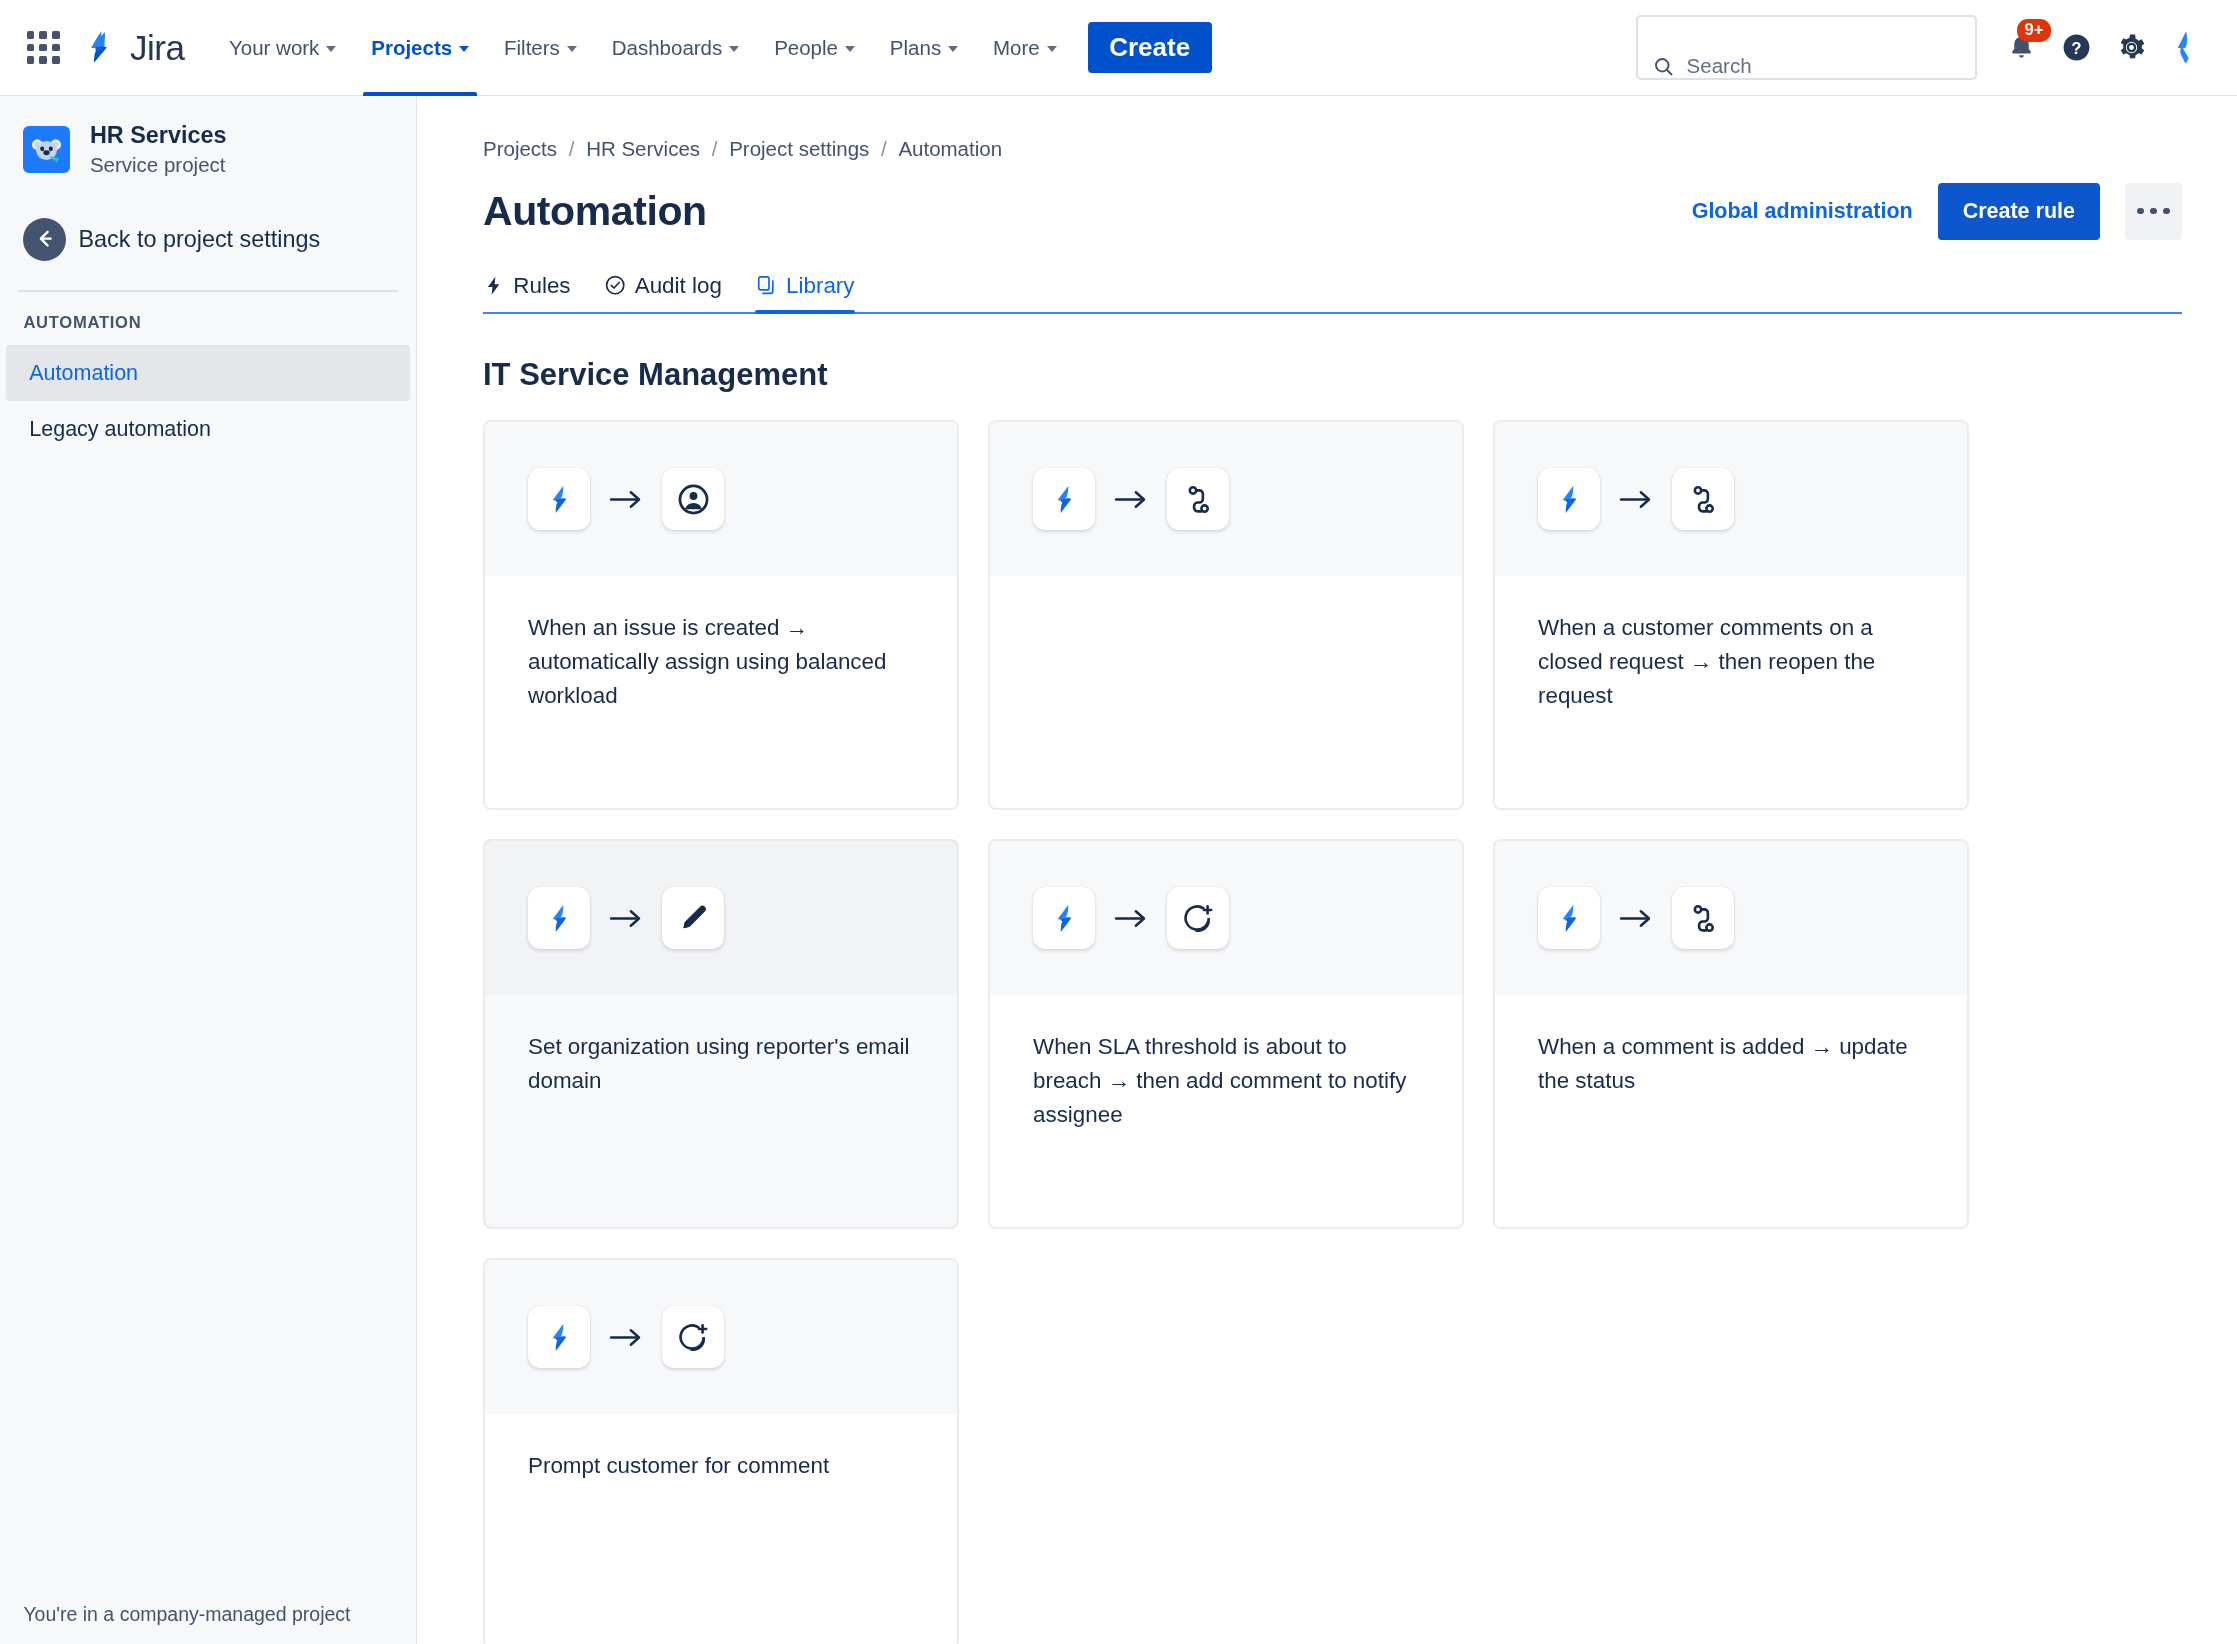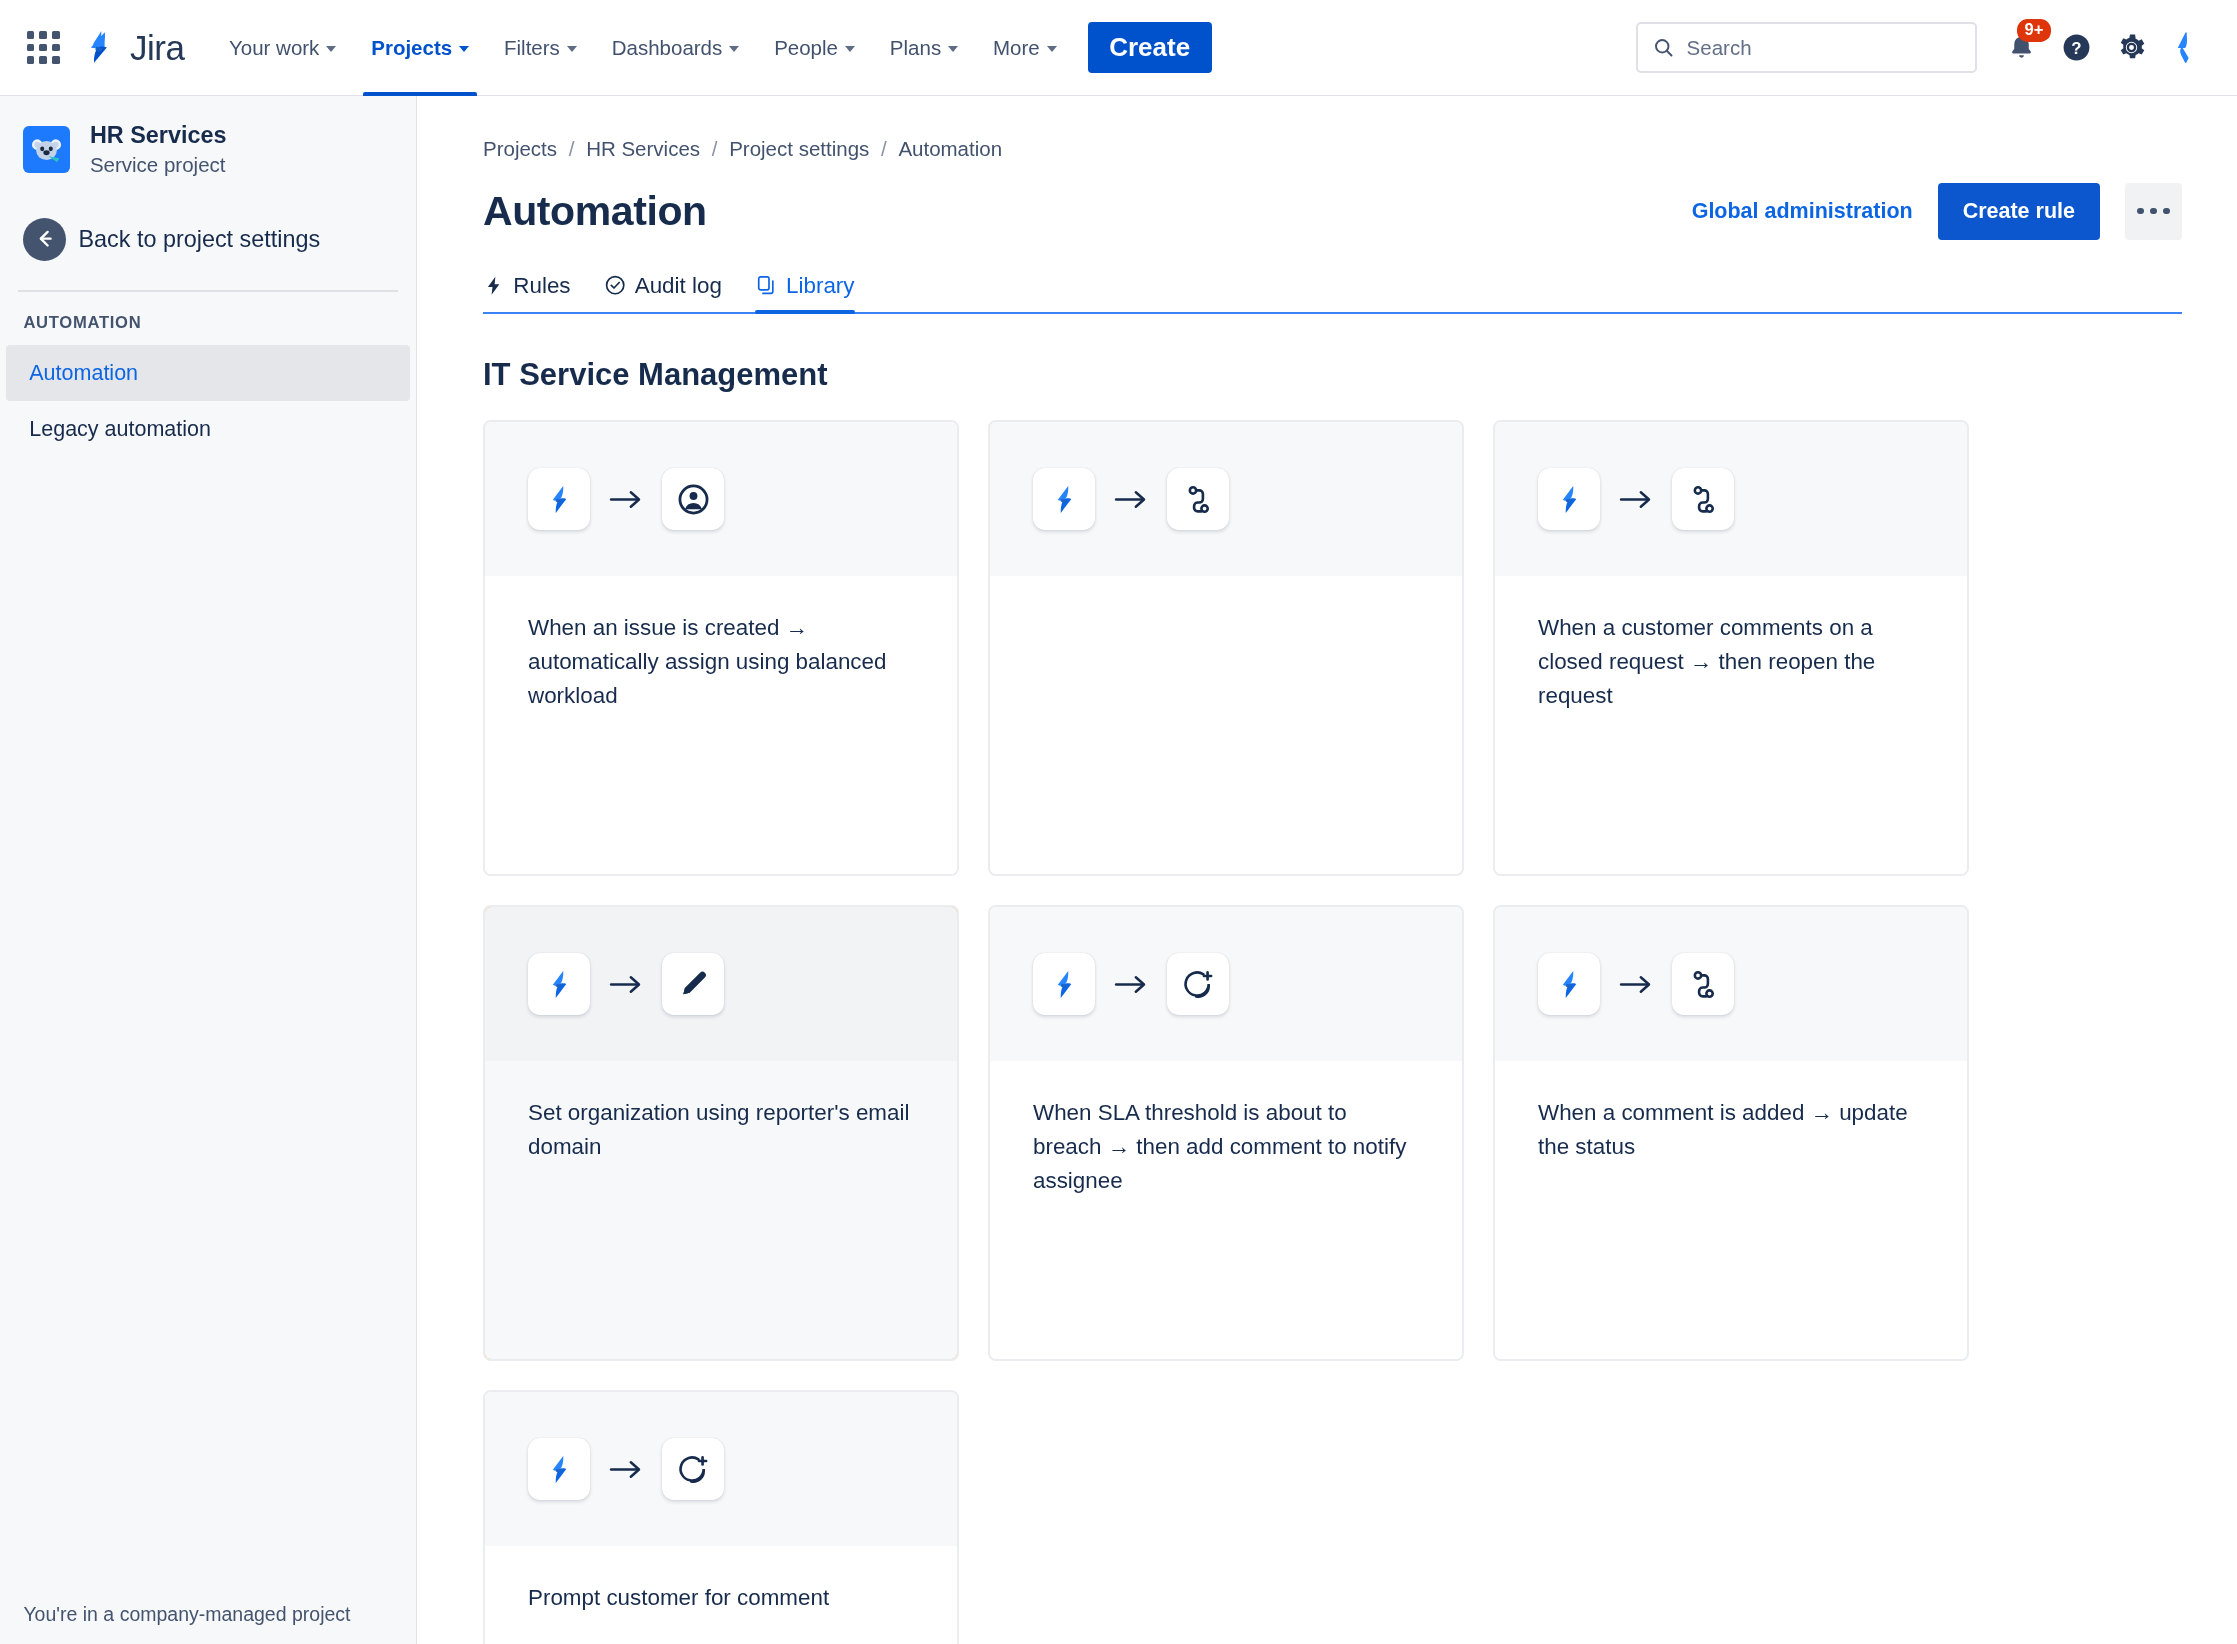--- a/index.html
+++ b/index.html
@@ -73,23 +73,23 @@
     border-radius: 3.9px; border: none; cursor: pointer;
     display: flex; align-items: center;
     font-family: inherit;
   }
 
   .nav-right {
     margin-left: auto;
     display: flex; align-items: center; gap: 3.9px;
   }
   .searchbox {
-    width: 341px; height: 51px;
+    width: 341px; height: 65px;
     border: 2px solid #DFE1E6; border-radius: 4.9px;
-    display: flex; align-items: center; gap: 11.7px;
+    display: flex; align-items: flex-end; gap: 11.7px;
     padding: 0 13.7px; background: #fff; cursor: text;
     margin-right: 15.6px;
   }
   .searchbox .sq { flex: 0 0 auto; }
   .searchbox input {
     border: none; outline: none; background: transparent;
     font-size: 20.5px; color: #44546F; font-family: inherit; width: 100%;
   }
   .searchbox input::placeholder { color: #626F86; }
 
@@ -207,21 +207,21 @@
     display: grid;
     grid-template-columns: repeat(3, 476px);
     gap: 29px 29px;
   }
   .card {
     border: 2px solid #EBECF0;
     border-radius: 7.8px;
     overflow: hidden;
     cursor: pointer;
     background: #fff;
-    height: 456px;
+    height: 390px;
     display: flex; flex-direction: column;
   }
   .card.hovered { background: #eab308; }
   .card.hovered .cardbody { background: #F7F8F9; }
   .cardhead {
     background: #F7F8F9;
     height: 154px;
     display: flex; align-items: center;
     padding: 0 43px;
     gap: 17.6px;

